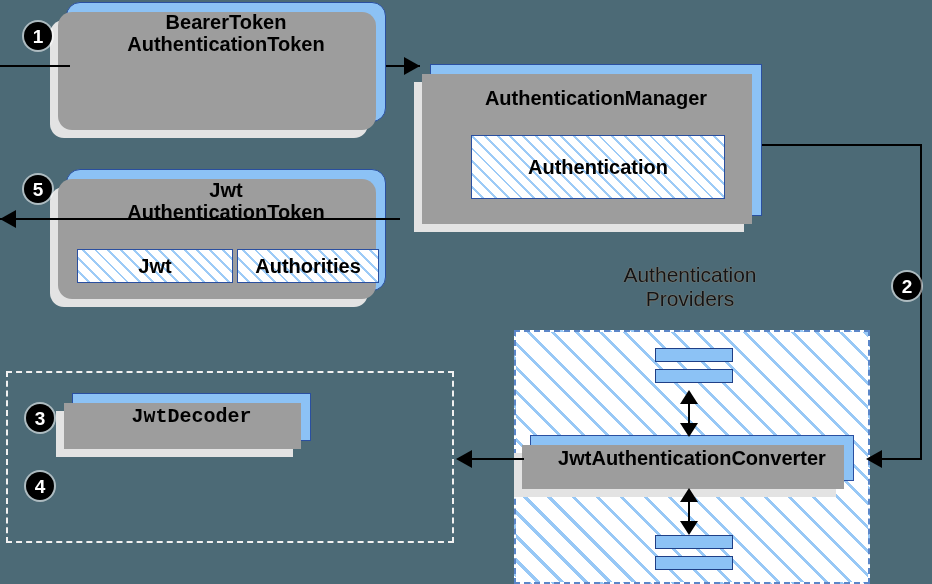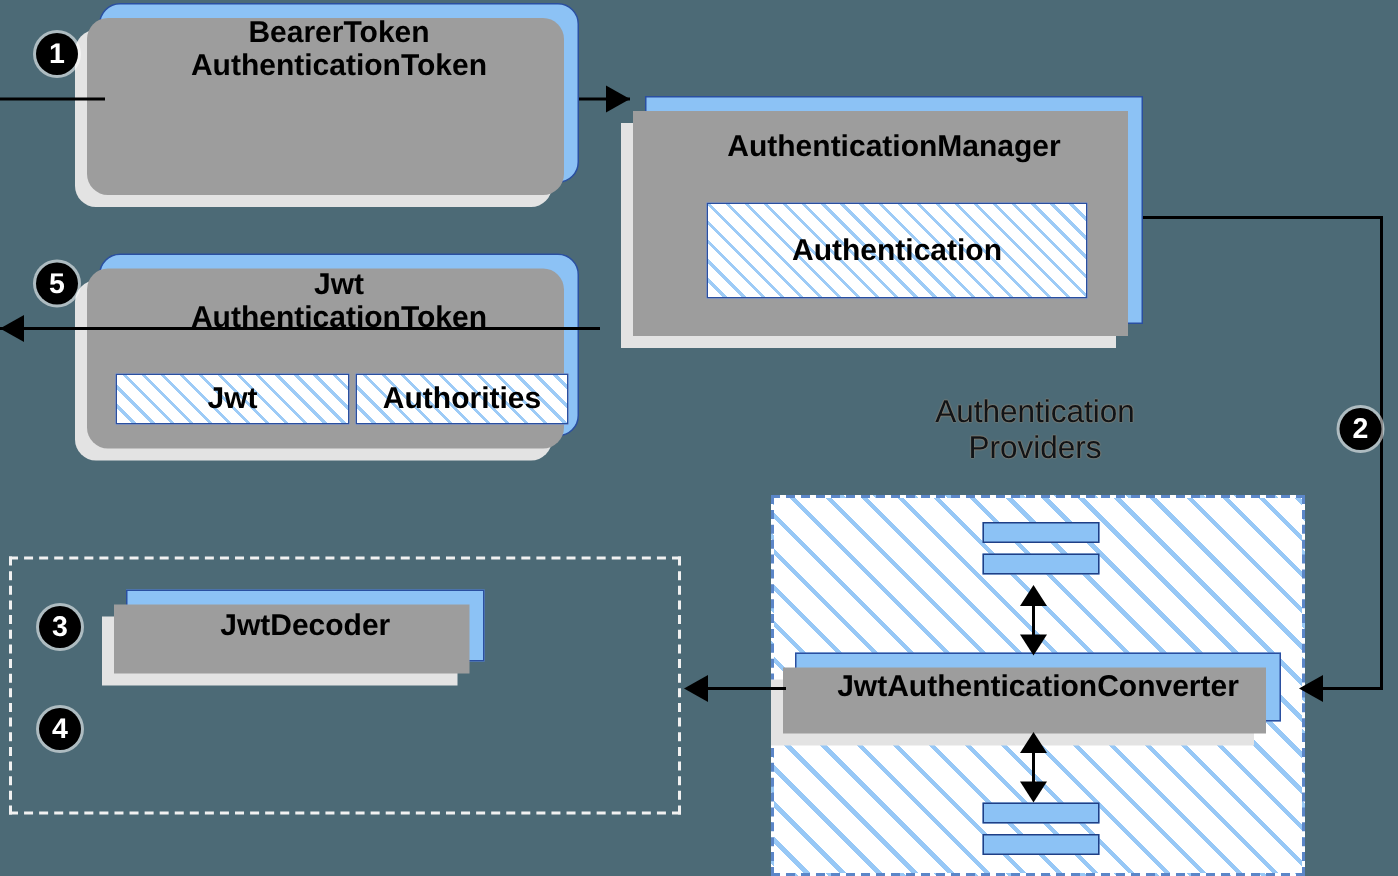--- a/index.html
+++ b/index.html
@@ -192,18 +192,18 @@
 
   <div class="ln v" style="left:688px;top:494px;height:38px;"></div>
   <div class="ah up" style="left:680px;top:488px;"></div>
   <div class="ah down" style="left:680px;top:521px;"></div>
 
   <div class="minibar" style="left:655px;top:535px;width:78px;height:14px;"></div>
   <div class="minibar" style="left:655px;top:556px;width:78px;height:14px;"></div>
 
   <div class="dashed-plain" style="left:6px;top:371px;width:448px;height:172px;"></div>
 
-  <div class="card plain" style="left:84px;top:393px;width:239px;height:48px;">
+  <div class="card plain" style="left:72px;top:393px;width:239px;height:48px;font-family:Liberation Mono, monospace;">
     <div class="title" style="font-size:20px;">JwtDecoder</div>
   </div>
 
 
 </div>
 
 </body></html>

